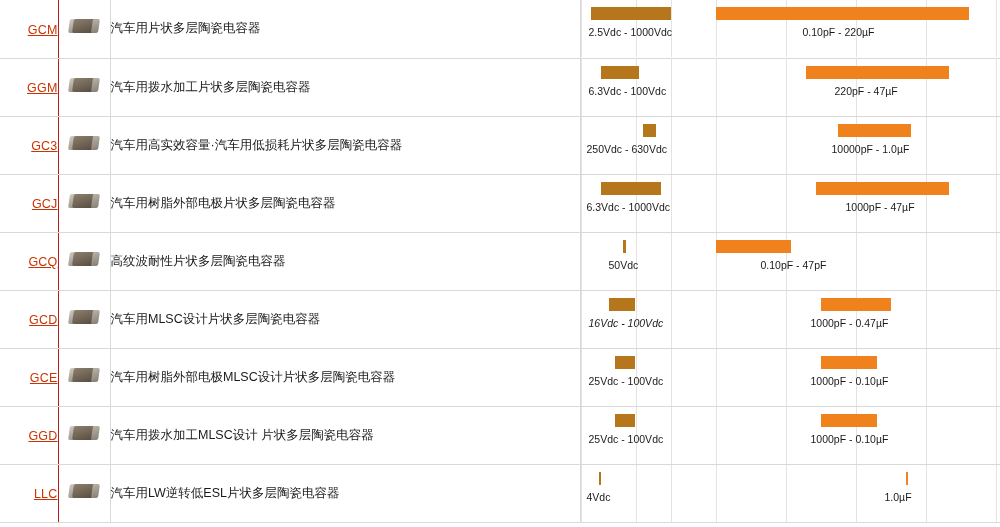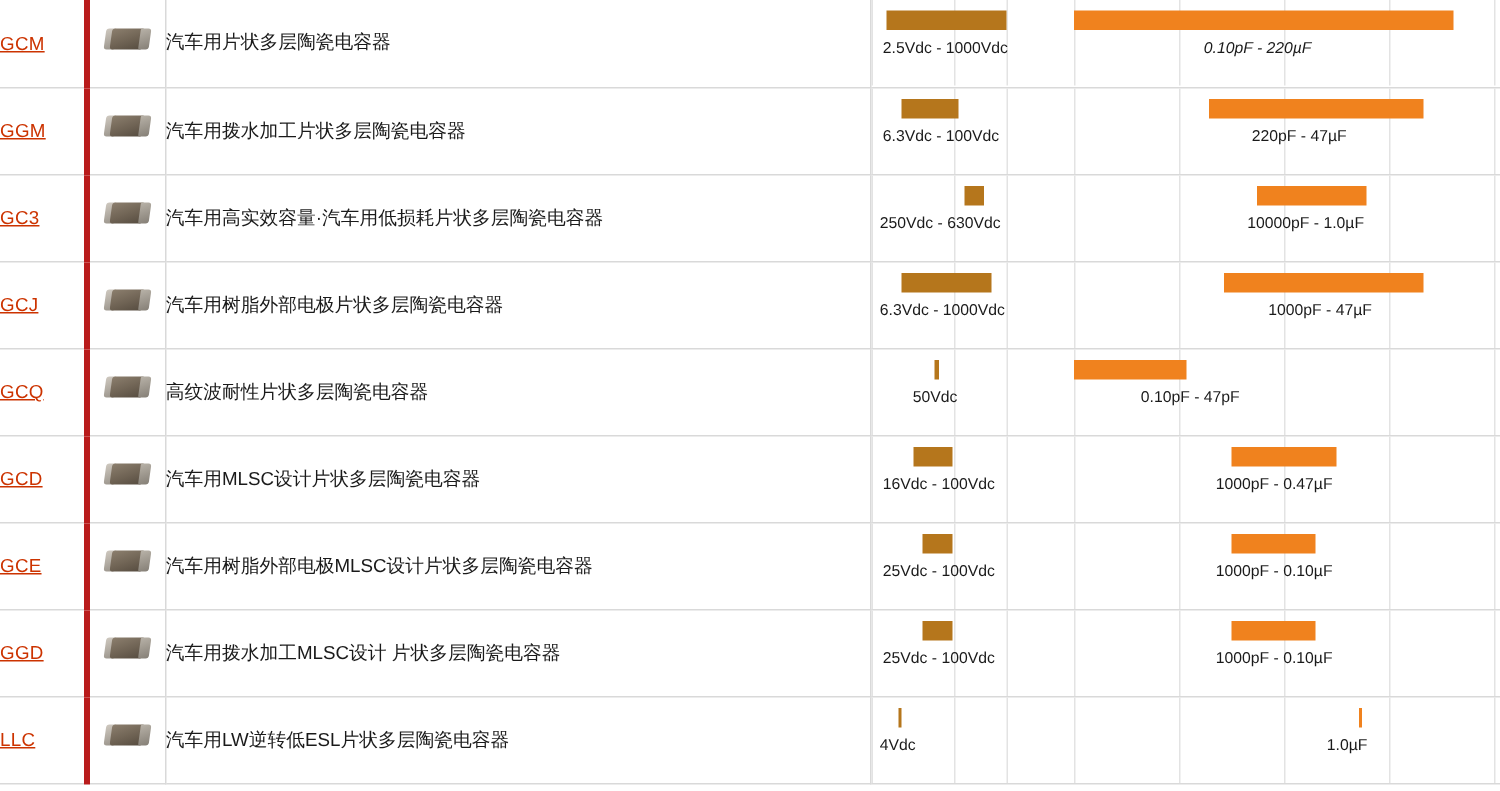--- a/index.html
+++ b/index.html
@@ -29,22 +29,22 @@
     padding: 0;
     height: 58px;
     box-sizing: border-box;
   }
   .col-code   { width: 58px;  }
   .col-img    { width: 52px;  }
   .col-desc   { width: 470px; }
   .col-graph  { width: 420px; }
 
   .cell-code {
-    text-align: left;
-    border-right: 4px solid #b91c1c;
+    text-align: right;
+    border-right: 1px solid #b91c1c;
   }
   .code-link {
     color: #cc3300;
     font-size: 12.5px;
     text-decoration: underline;
     cursor: pointer;
     letter-spacing: 0.2px;
   }
   .cell-img {
     text-align: center;
@@ -149,21 +149,21 @@
               <div class="gridline" style="left: 55px;"></div>
               <div class="gridline" style="left: 90px;"></div>
               <div class="gridline" style="left: 135px;"></div>
               <div class="gridline" style="left: 205px;"></div>
               <div class="gridline" style="left: 275px;"></div>
               <div class="gridline" style="left: 345px;"></div>
               <div class="gridline" style="left: 415px;"></div>
               <div class="bar voltage" style="left: 10px; width: 80px;"></div>
               <div class="bar-label" style="left: 8px;">2.5Vdc - 1000Vdc</div>
               <div class="bar cap" style="left: 135px; width: 253px;"></div>
-              <div class="bar-label" style="left: 222px; font-style: italic;">0.10pF - 220µF</div>
+              <div class="bar-label" style="left: 222px;">0.10pF - 220µF</div>
             </div>
           </td>
         </tr>
         <tr>
           <td class="cell-code"><a class="code-link">GGM</a></td>
           <td class="cell-img"><span class="chip"><span class="term-l"></span><span class="body"></span><span class="term-r"></span></span></td>
           <td class="cell-desc">汽车用拨水加工片状多层陶瓷电容器</td>
           <td class="cell-graph">
             <div class="graph">
               <div class="gridline" style="left: 0px;"></div>
@@ -252,21 +252,21 @@
             <div class="graph">
               <div class="gridline" style="left: 0px;"></div>
               <div class="gridline" style="left: 55px;"></div>
               <div class="gridline" style="left: 90px;"></div>
               <div class="gridline" style="left: 135px;"></div>
               <div class="gridline" style="left: 205px;"></div>
               <div class="gridline" style="left: 275px;"></div>
               <div class="gridline" style="left: 345px;"></div>
               <div class="gridline" style="left: 415px;"></div>
               <div class="bar voltage" style="left: 28px; width: 26px;"></div>
-              <div class="bar-label" style="left: 8px;">16Vdc - 100Vdc</div>
+              <div class="bar-label" style="left: 8px; font-style: italic;">16Vdc - 100Vdc</div>
               <div class="bar cap" style="left: 240px; width: 70px;"></div>
               <div class="bar-label" style="left: 230px;">1000pF - 0.47µF</div>
             </div>
           </td>
         </tr>
         <tr>
           <td class="cell-code"><a class="code-link">GCE</a></td>
           <td class="cell-img"><span class="chip"><span class="term-l"></span><span class="body"></span><span class="term-r"></span></span></td>
           <td class="cell-desc">汽车用树脂外部电极MLSC设计片状多层陶瓷电容器</td>
           <td class="cell-graph">

